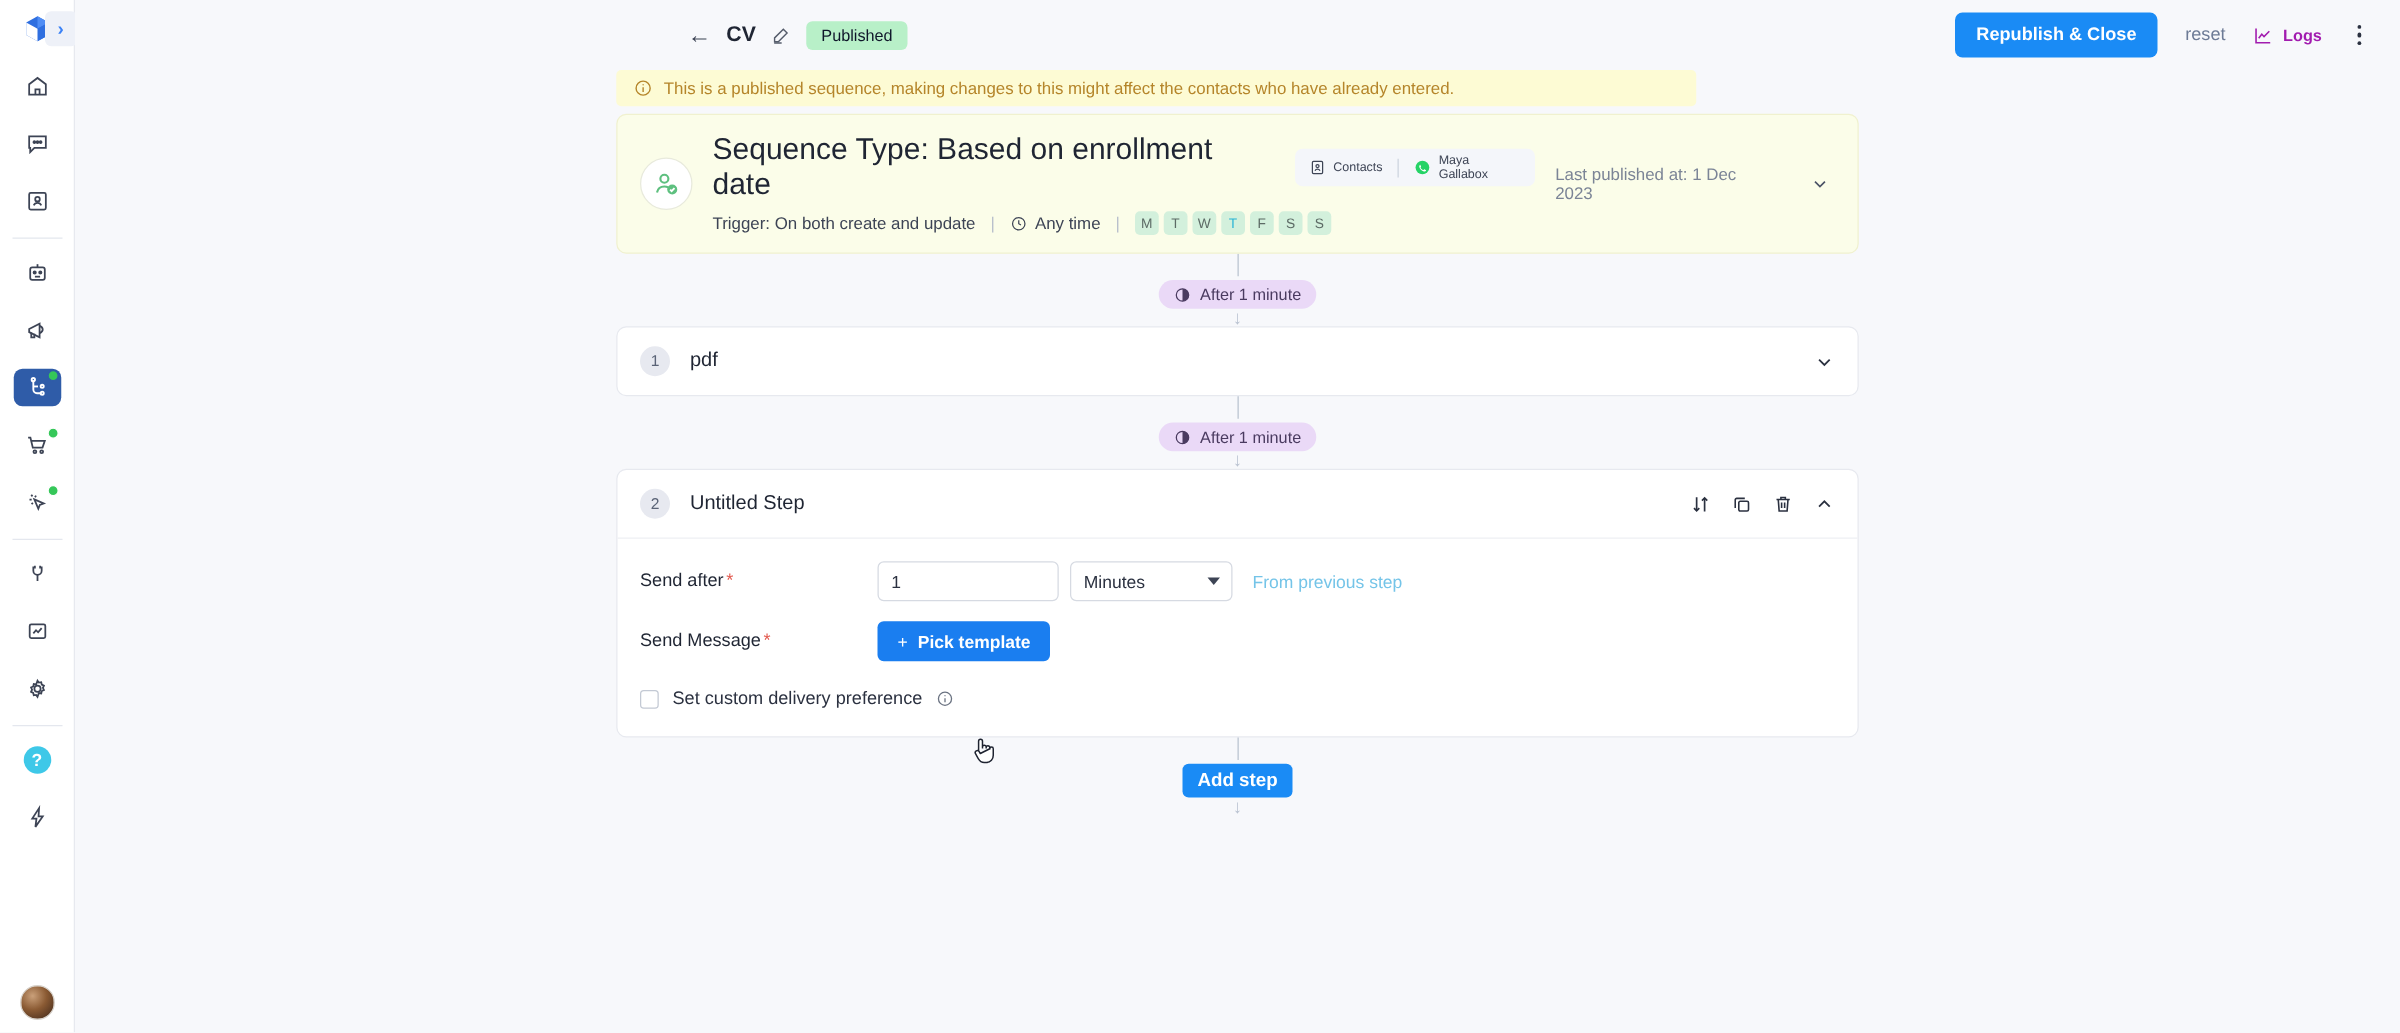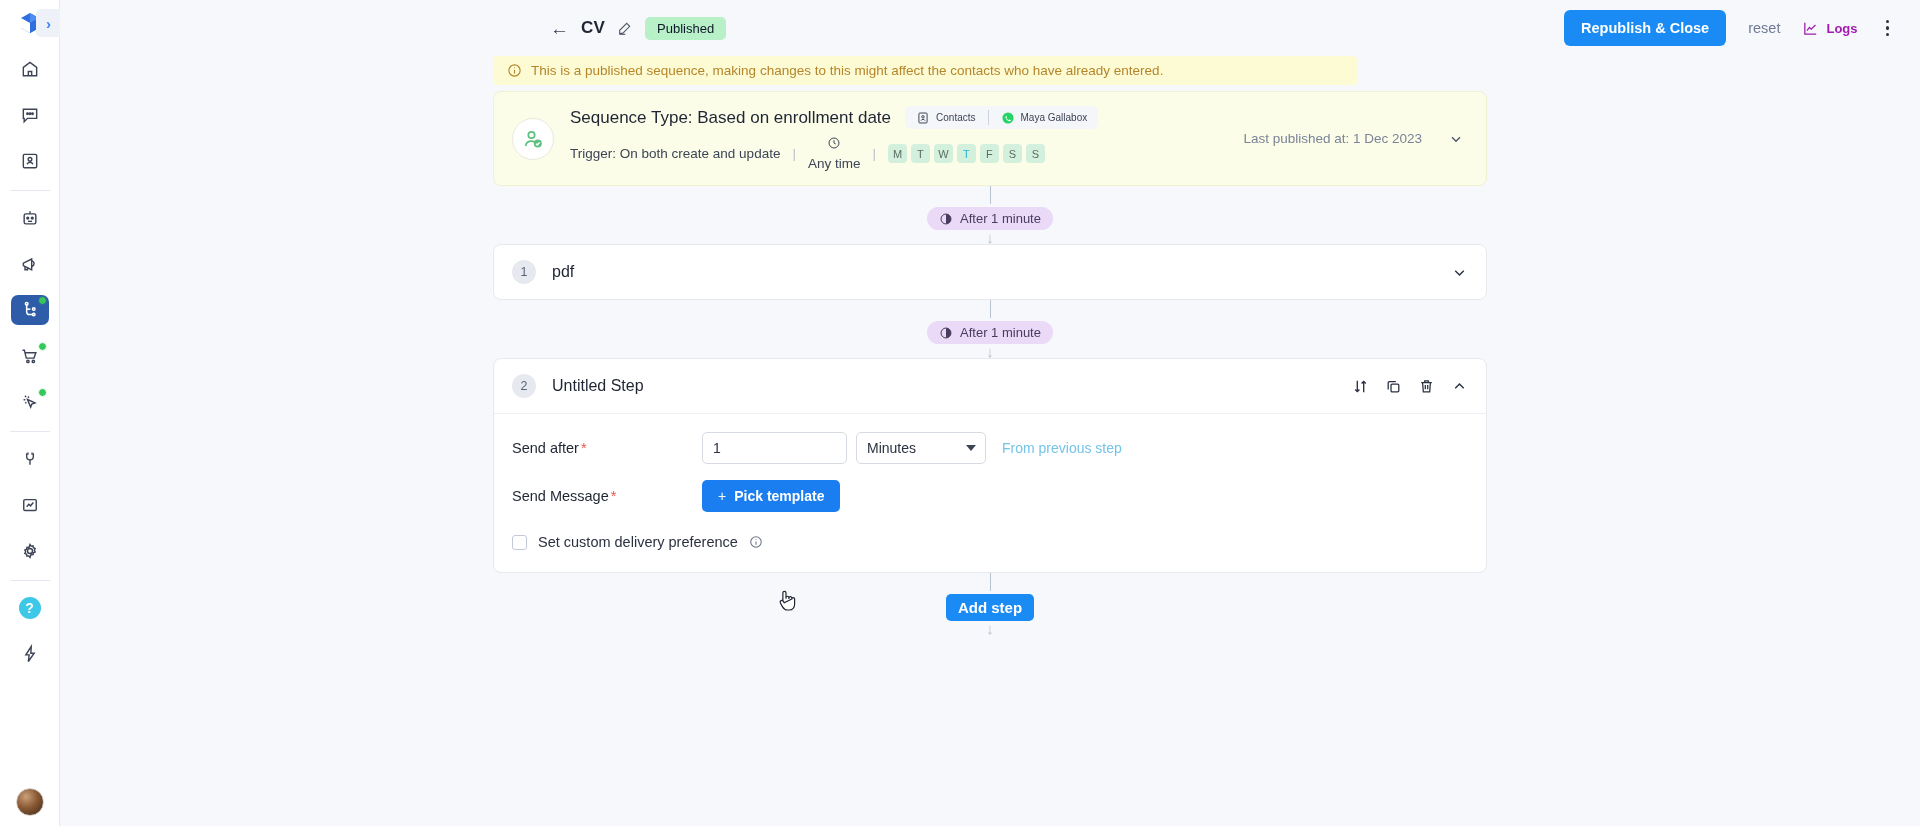--- a/index.html
+++ b/index.html
@@ -121,31 +121,31 @@
   }
   .seq-avatar {
     width: 42px; height: 42px; border-radius: 50%;
     background: #fff; border: 1px solid #e8eadc;
     display: flex; align-items: center; justify-content: center;
     flex: 0 0 42px;
   }
   .seq-avatar svg { width: 24px; height: 24px; }
   .seq-body { display: flex; flex-direction: column; gap: 7px; }
   .seq-row1 { display: flex; align-items: center; gap: 14px; }
-  .seq-title { font-size: 17px; color: #1f2533; }
+  .seq-title { font-size: 24px; color: #1f2533; }
   .chip-group {
     display: flex; align-items: center; gap: 12px;
     background: #f4f6fa; border-radius: 6px; padding: 4px 11px;
   }
   .chip { display: flex; align-items: center; gap: 6px; font-size: 10px; color: #3d4455; }
   .chip svg { width: 14px; height: 14px; }
   .chip-div { width: 1px; height: 15px; background: #ccd3de; }
   .seq-row2 { display: flex; align-items: center; gap: 12px; font-size: 13.5px; color: #3d4455; }
   .seq-row2 .divider { color: #b9c0cc; }
-  .seq-row2 .anytime { display: flex; align-items: center; gap: 6px; flex-direction: column; }
+  .seq-row2 .anytime { display: flex; align-items: center; gap: 6px; }
   .seq-row2 .anytime svg { width: 14px; height: 14px; }
   .days { display: flex; gap: 4px; }
   .day {
     width: 19px; height: 19px; border-radius: 4px;
     background: #d3f0dc; color: #5d6b66;
     font-size: 11px; display: flex; align-items: center; justify-content: center;
   }
   .day.on { color: #2bb5d6; }
   .seq-right {
     margin-left: auto; display: flex; align-items: center; gap: 26px;

